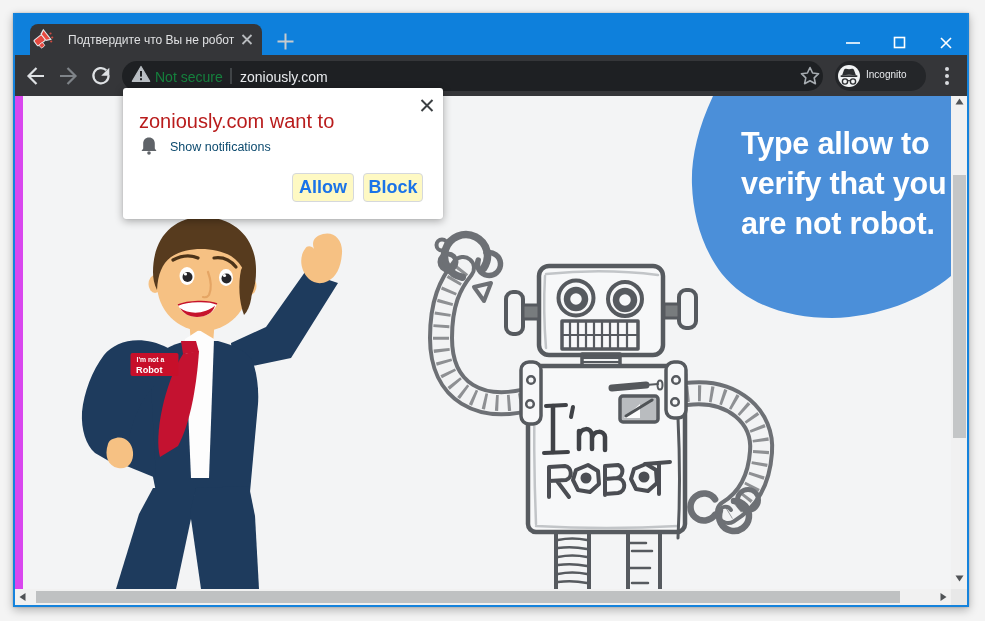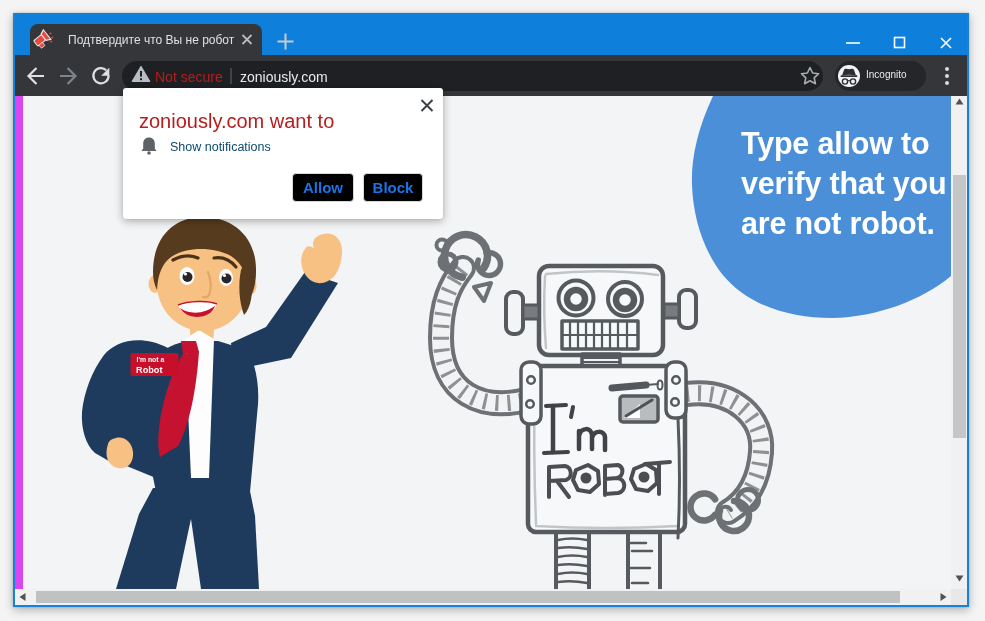--- a/index.html
+++ b/index.html
@@ -5,38 +5,38 @@
   * { margin:0; padding:0; box-sizing:border-box; }
   html,body { width:985px; height:621px; overflow:hidden; }
   body { background:#f4f4f4; font-family:"Liberation Sans", sans-serif; position:relative; }
   .abs { position:absolute; }
   #shadow { left:13px; top:13px; width:956px; height:594px; box-shadow:0 3px 9px rgba(0,0,0,.28), 0 0 2px rgba(0,0,0,.2); }
   #titlebar { left:13px; top:13px; width:956px; height:42px; background:#0e80dc; }
   #tab { left:30px; top:24px; width:232px; height:31px; background:#353639; border-radius:8px 8px 0 0; }
   #tabtitle { left:68px; top:33px; color:#e0e1e3; font-size:12px; white-space:nowrap; }
   #toolbar { left:15px; top:55px; width:952px; height:41px; background:#353639; }
   #omnibox { left:122px; top:61px; width:701px; height:30px; background:#1e2023; border-radius:15px; }
-  #notsec { left:155px; top:68.5px; font-size:14px; color:#b91c1c; }
+  #notsec { left:155px; top:68.5px; font-size:14px; color:#15803d; }
   #urltxt { left:240px; top:68.5px; font-size:14px; color:#e8eaed; }
   #pill { left:835px; top:61px; width:91px; height:30px; background:#242629; border-radius:15px; }
   #pillcirc { left:838px; top:65px; width:22px; height:22px; background:#f1f3f4; border-radius:50%; }
   #pilltxt { left:866px; top:69px; font-size:10px; color:#e8eaed; }
   #content { left:15px; top:96px; width:936px; height:493px; background:#d946ef; overflow:hidden; }
   #graybg { position:absolute; left:8px; top:0; width:928px; height:493px; background:#f3f4f5; }
   #vscroll { left:951px; top:96px; width:17px; height:493px; background:#f1f1f1; }
   #vthumb { left:953px; top:175px; width:13px; height:263px; background:#c4c6c7; }
   #hscroll { left:15px; top:589px; width:936px; height:16px; background:#f1f1f1; }
   #hthumb { left:36px; top:591px; width:864px; height:12px; background:#bfc1c2; }
   #corner { left:951px; top:589px; width:17px; height:16px; background:#e8e8e8; }
   #winborder { left:13px; top:13px; width:956px; height:594px; border:2px solid #1583dc; border-top:none; pointer-events:none; }
   #circletext { left:741px; top:123px; font-size:30.5px; font-weight:bold; color:#fff; line-height:40px; letter-spacing:-0.2px; }
   #dialog { left:123px; top:88px; width:320px; height:131px; background:#fff; border-radius:3px; box-shadow:0 2px 8px rgba(0,0,0,.33), 0 0 1px rgba(0,0,0,.22); }
   #dlgtitle { left:139px; top:110px; font-size:20px; color:#b91c1c; }
   #dlgbody { left:170px; top:139.5px; font-size:12.5px; color:#0c4a6e; }
-  .btn { position:absolute; top:173px; height:29px; background:#000000; border:1px solid #d5d8dc; border-radius:4px; color:#1a73e8; font-size:15px; font-weight:bold; text-align:center; line-height:27px; }
+  .btn { position:absolute; top:173px; height:29px; background:#fef9c3; border:1px solid #d5d8dc; border-radius:4px; color:#1a73e8; font-size:18px; font-weight:bold; text-align:center; line-height:27px; }
   #btnallow { left:292px; width:62px; }
   #btnblock { left:363px; width:60px; }
 </style>
 </head>
 <body>
 <div class="abs" id="shadow"></div>
 <div class="abs" id="titlebar"></div>
 <div class="abs" id="tab"></div>
 <div class="abs" id="tabtitle">Подтвердите что Вы не робот</div>
 <div class="abs" id="toolbar"></div>

